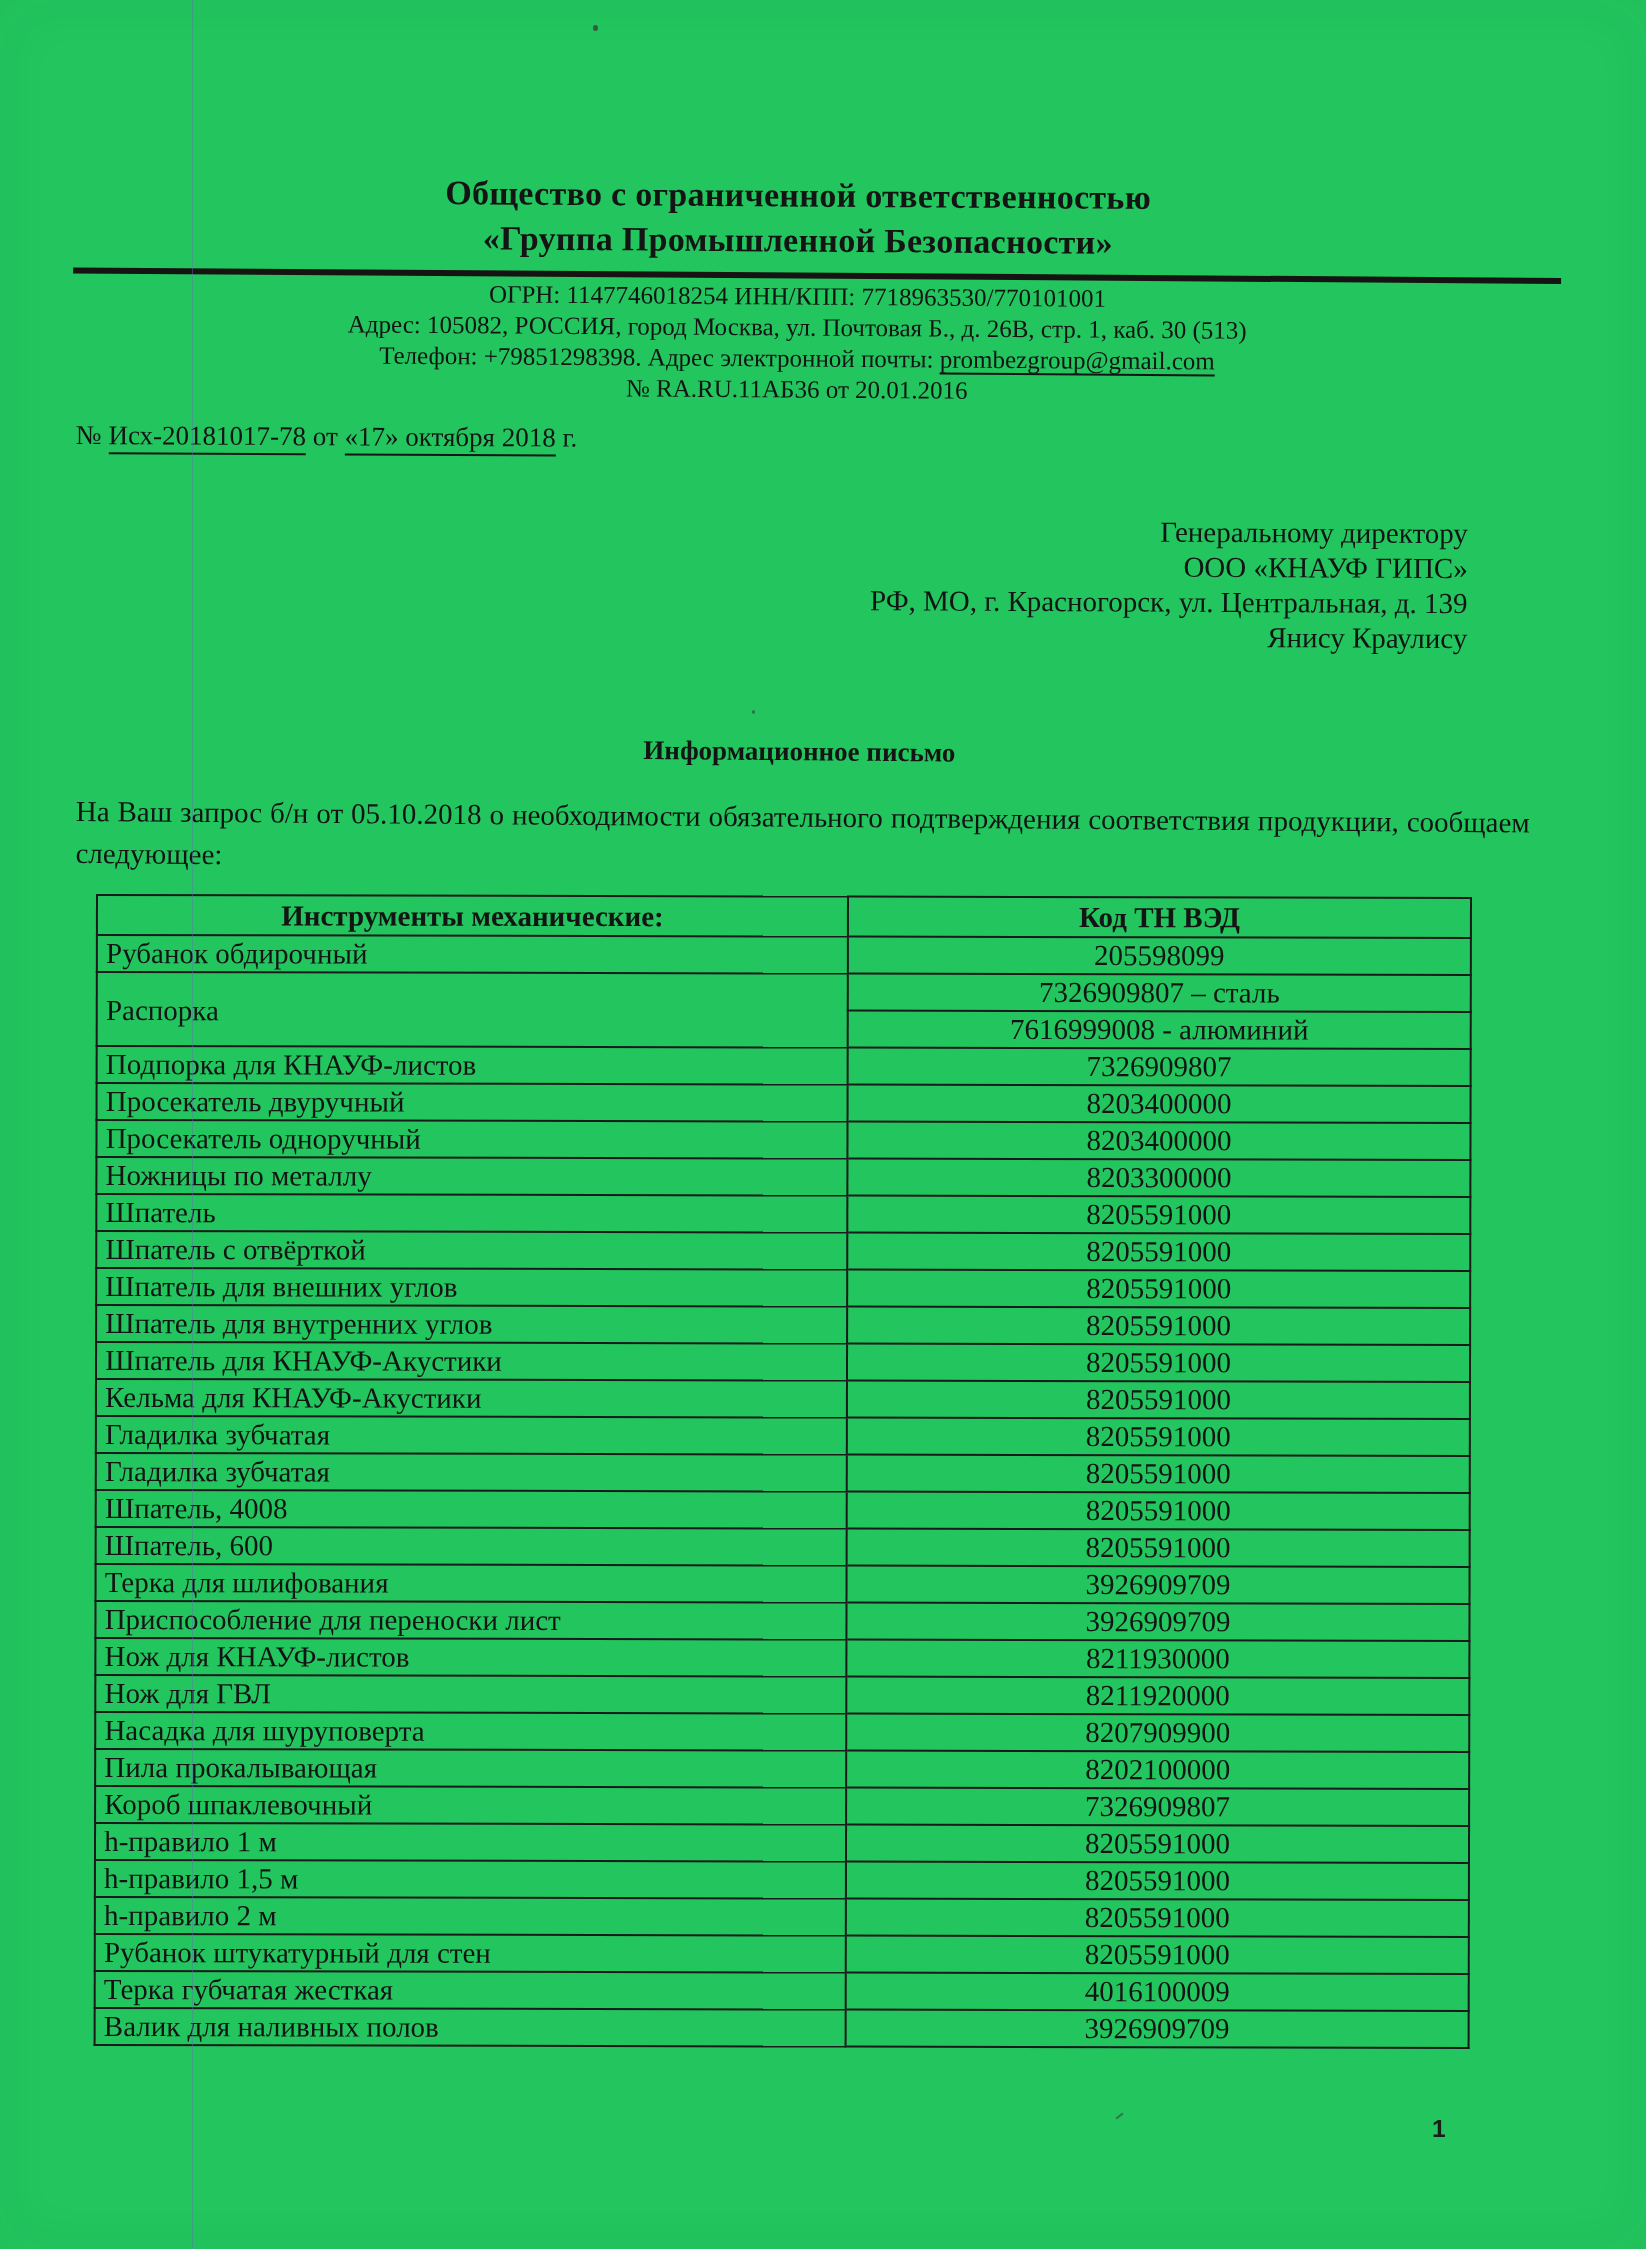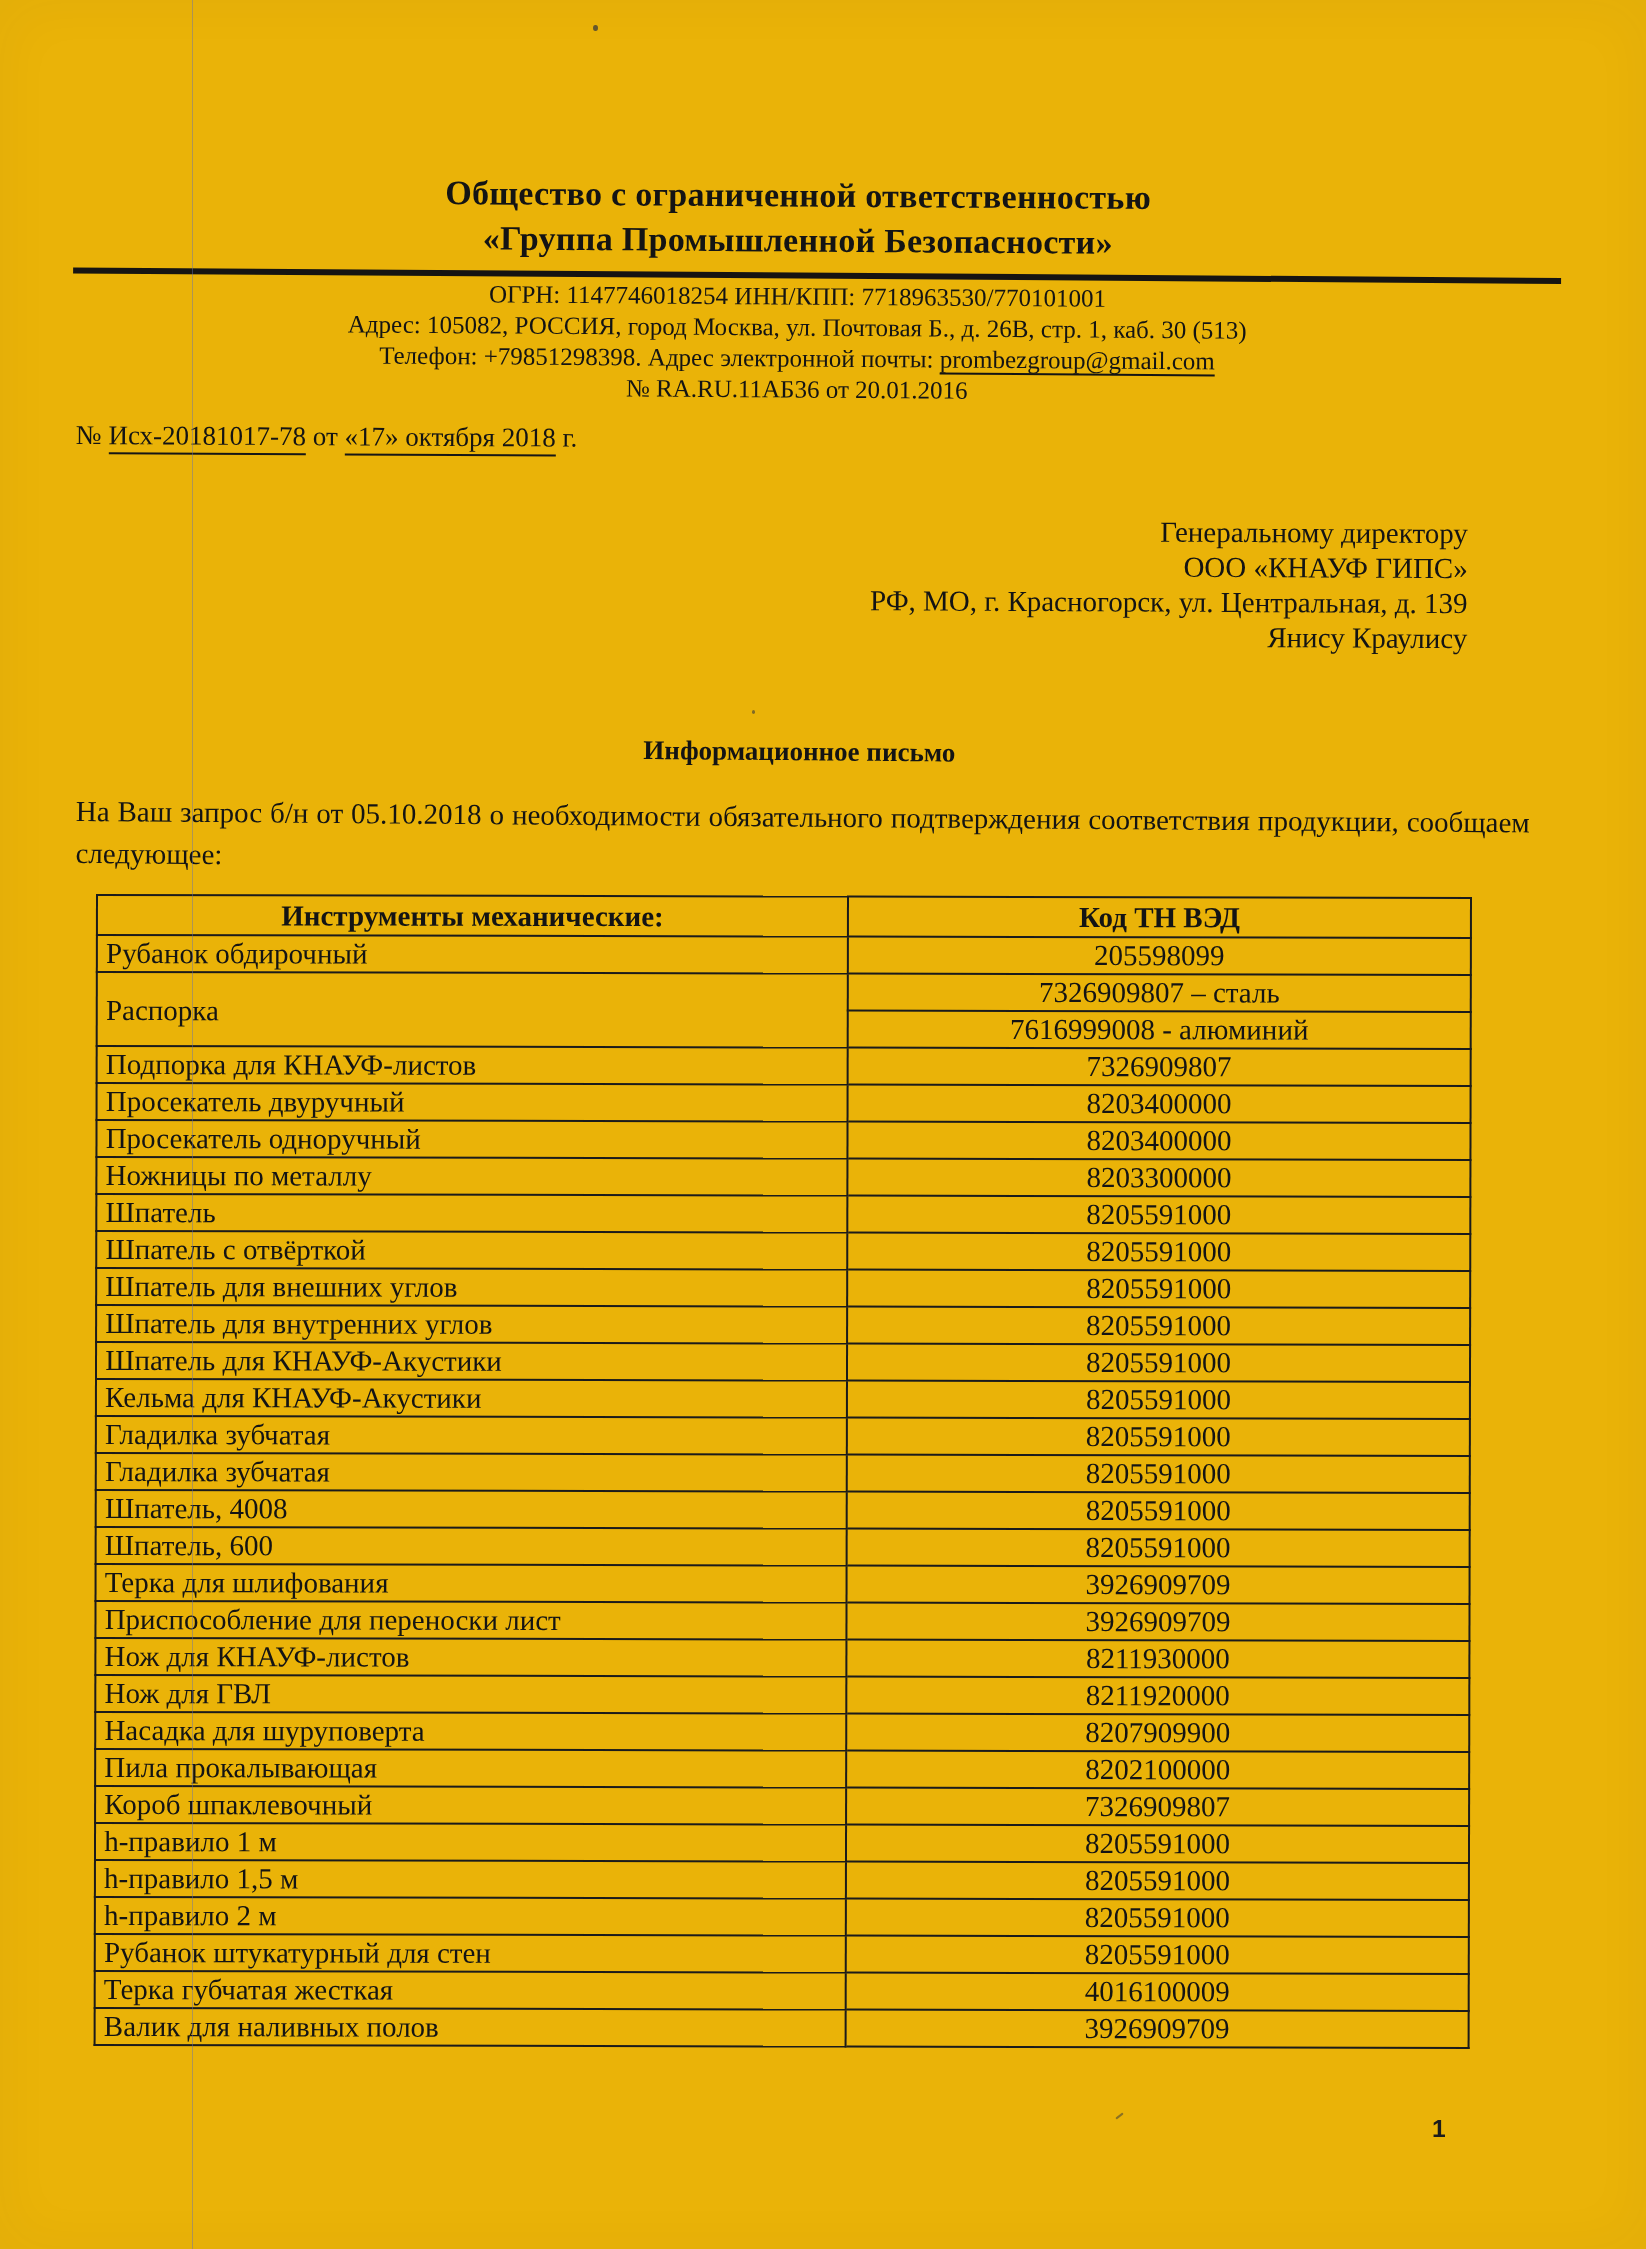--- a/index.html
+++ b/index.html
@@ -1,20 +1,20 @@
 <!DOCTYPE html>
 <html lang="ru" style="font-size:11px"><head>
 <meta charset="utf-8">
 <style>
   html,body{margin:0;padding:0;}
   body{background:#e8e8e6;}
   .scan{
     position:relative;
     width:1646px;height:2250px;
-    background:#eab308;
+    background:#22c55e;
     overflow:hidden;
     color:#141414;
     font-family:"Liberation Serif","DejaVu Serif",serif;
     box-shadow:inset 0 0 61px rgba(40,40,60,0.045);
   }
   
   .fold-line{
     position:absolute;left:192px;top:0;bottom:0;width:1.4px;
     background:rgba(100,110,180,0.45);z-index:6;pointer-events:none;
   }

